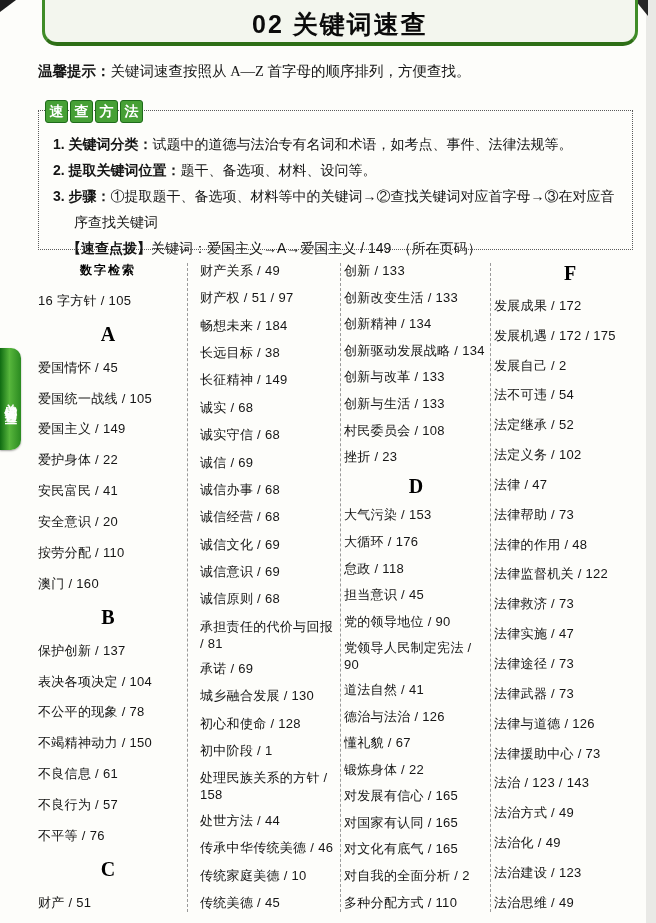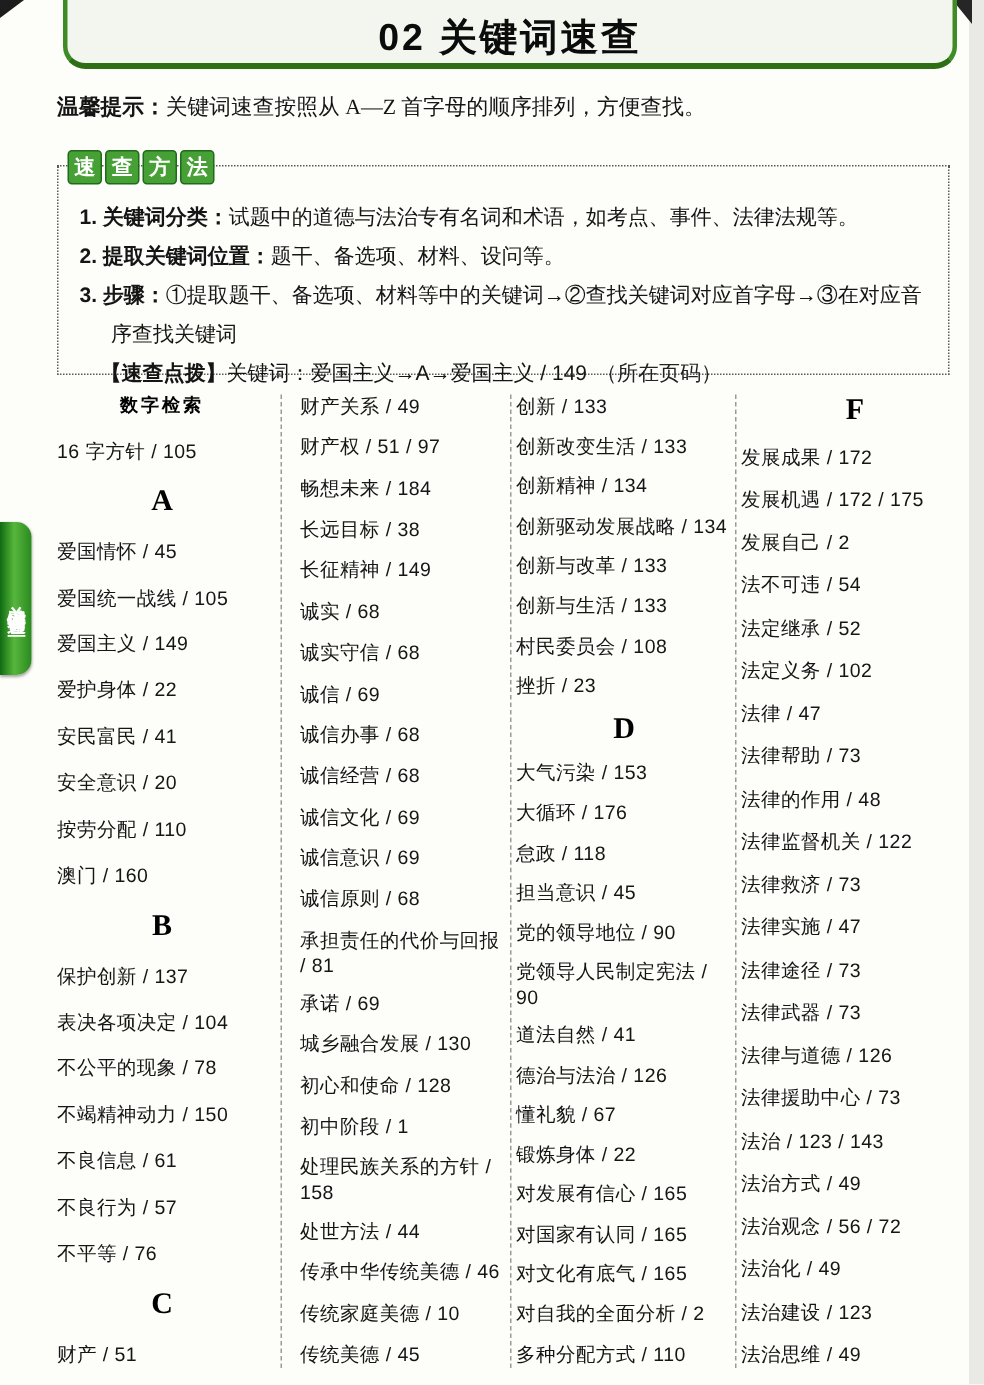--- a/index.html
+++ b/index.html
@@ -210,21 +210,20 @@
         <div class="item">法律的作用 / 48</div>
         <div class="item">法律监督机关 / 122</div>
         <div class="item">法律救济 / 73</div>
         <div class="item">法律实施 / 47</div>
         <div class="item">法律途径 / 73</div>
         <div class="item">法律武器 / 73</div>
         <div class="item">法律与道德 / 126</div>
         <div class="item">法律援助中心 / 73</div>
         <div class="item">法治 / 123 / 143</div>
         <div class="item">法治方式 / 49</div>
-        <div class="item">法治观念 / 56 / 72</div>
         <div class="item">法治化 / 49</div>
         <div class="item">法治建设 / 123</div>
         <div class="item">法治思维 / 49</div>
       </div>
     <div class="sep sep1"></div>
     <div class="sep sep2"></div>
     <div class="sep sep3"></div>
   </div>
 
 </div>

